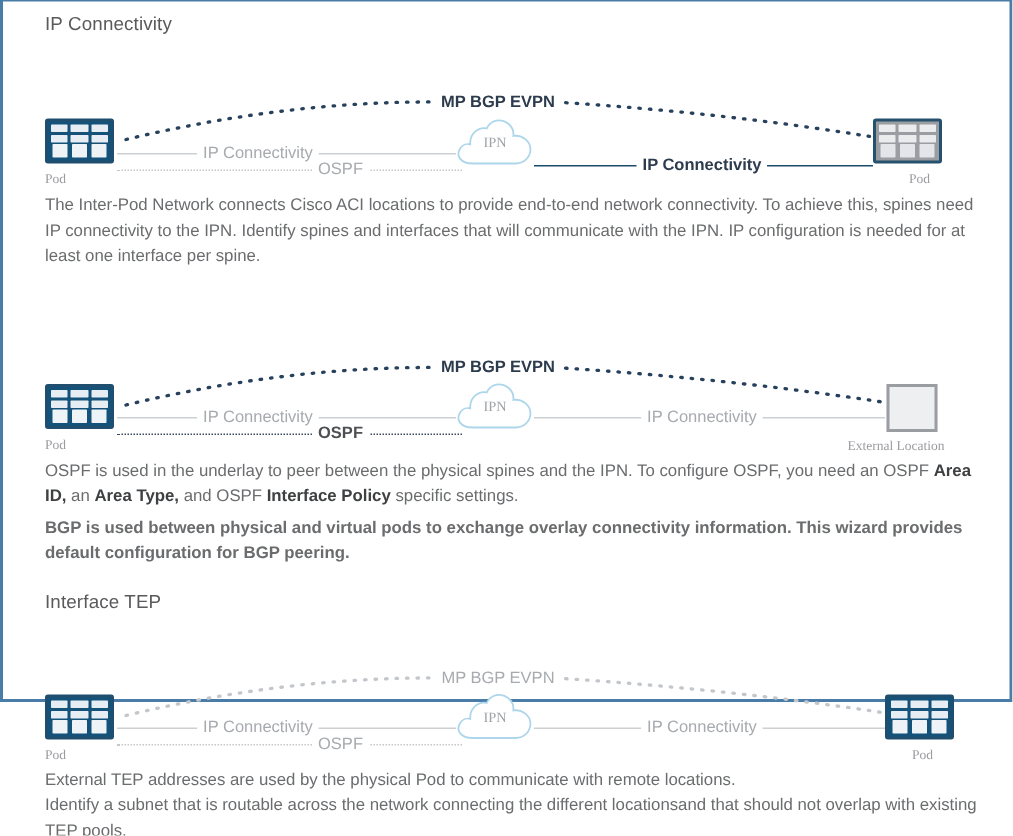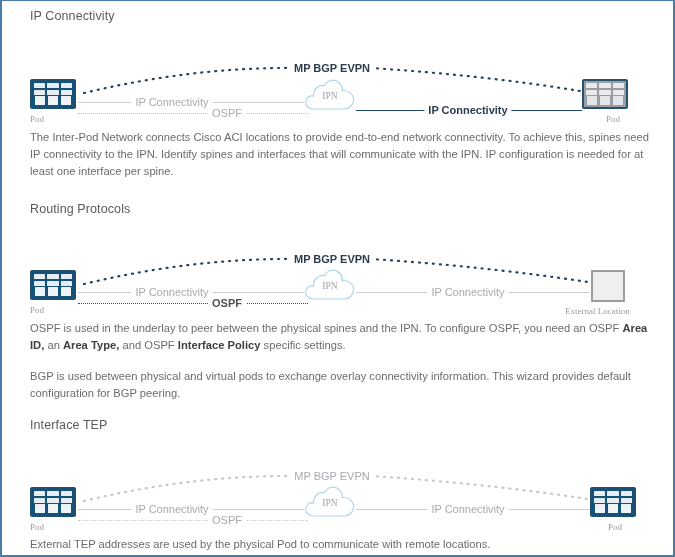--- a/index.html
+++ b/index.html
@@ -5,21 +5,21 @@
   html,body{margin:0;padding:0;}
   body{
     width:675px;height:557px;
     background:#ffffff;
     font-family:"Liberation Sans",sans-serif;
     color:#58595b;
     overflow:hidden;
   }
   .page{
     position:relative;
-    width:675px;height:557px;
+    width:675px;height:468px;
     box-sizing:border-box;
     border-left:2px solid #4a7ca8;
     border-right:2px solid #4a7ca8;
     border-top:1px solid #4a7ca8;
     border-bottom:2px solid #4a7ca8;
     background:#fff;
   }
   .section{position:relative;}
   .sec-title{
     font-size:12.5px;
@@ -166,21 +166,20 @@
         <path d="M82 70 Q190 44 293 45" fill="none" stroke="#27405c" stroke-width="2.2" stroke-linecap="round" stroke-dasharray="1 6"></path>
         <path d="M368 45 Q480 52 578 68" fill="none" stroke="#27405c" stroke-width="2.2" stroke-linecap="round" stroke-dasharray="1 6"></path>
       </svg>
       <div class="lbl b" style="left:330px;top:45px;">MP BGP EVPN</div>
     </div>
 
     <div class="para" style="margin-top:4px;">The Inter-Pod Network connects Cisco ACI locations to provide end-to-end network connectivity. To achieve this, spines need IP connectivity to the IPN. Identify spines and interfaces that will communicate with the IPN. IP configuration is needed for at least one interface per spine.</div>
   </div>
 
   <div class="section" style="padding-top:22px;">
-    <div class="sec-title">Routing Protocols</div>
 
     <div class="diagram" style="height:104px;">
 
       <div class="pod" style="left:28px;top:54px;">
         <div class="prow">
             <span></span>
             <span></span>
             <span></span>
           </div>
         <div class="prow">
@@ -219,21 +218,21 @@
       <div class="lbl" style="left:466px;top:76px;">IP Connectivity</div>
 
       <svg class="diag" width="675" height="104">
         <path d="M82 68 Q190 42 293 43" fill="none" stroke="#27405c" stroke-width="2.2" stroke-linecap="round" stroke-dasharray="1 6"></path>
         <path d="M368 43 Q480 50 586 66" fill="none" stroke="#27405c" stroke-width="2.2" stroke-linecap="round" stroke-dasharray="1 6"></path>
       </svg>
       <div class="lbl b" style="left:330px;top:43px;">MP BGP EVPN</div>
     </div>
 
     <div class="para">OSPF is used in the underlay to peer between the physical spines and the IPN. To configure OSPF, you need an OSPF <b>Area ID,</b> an <b>Area Type,</b> and OSPF <b>Interface Policy</b> specific settings.</div>
-    <div class="para" style="margin-top:14px;">BGP is used between physical and virtual pods to exchange overlay connectivity information. This wizard provides default configuration for BGP peering.</div>
+    <div class="para" style="margin-top:4px;font-weight:bold;">BGP is used between physical and virtual pods to exchange overlay connectivity information. This wizard provides default configuration for BGP peering.</div>
   </div>
 
   <div class="section" style="padding-top:16px;">
     <div class="sec-title">Interface TEP</div>
 
     <div class="diagram" style="height:104px;">
 
       <div class="pod" style="left:28px;top:55px;">
         <div class="prow">
             <span></span>

